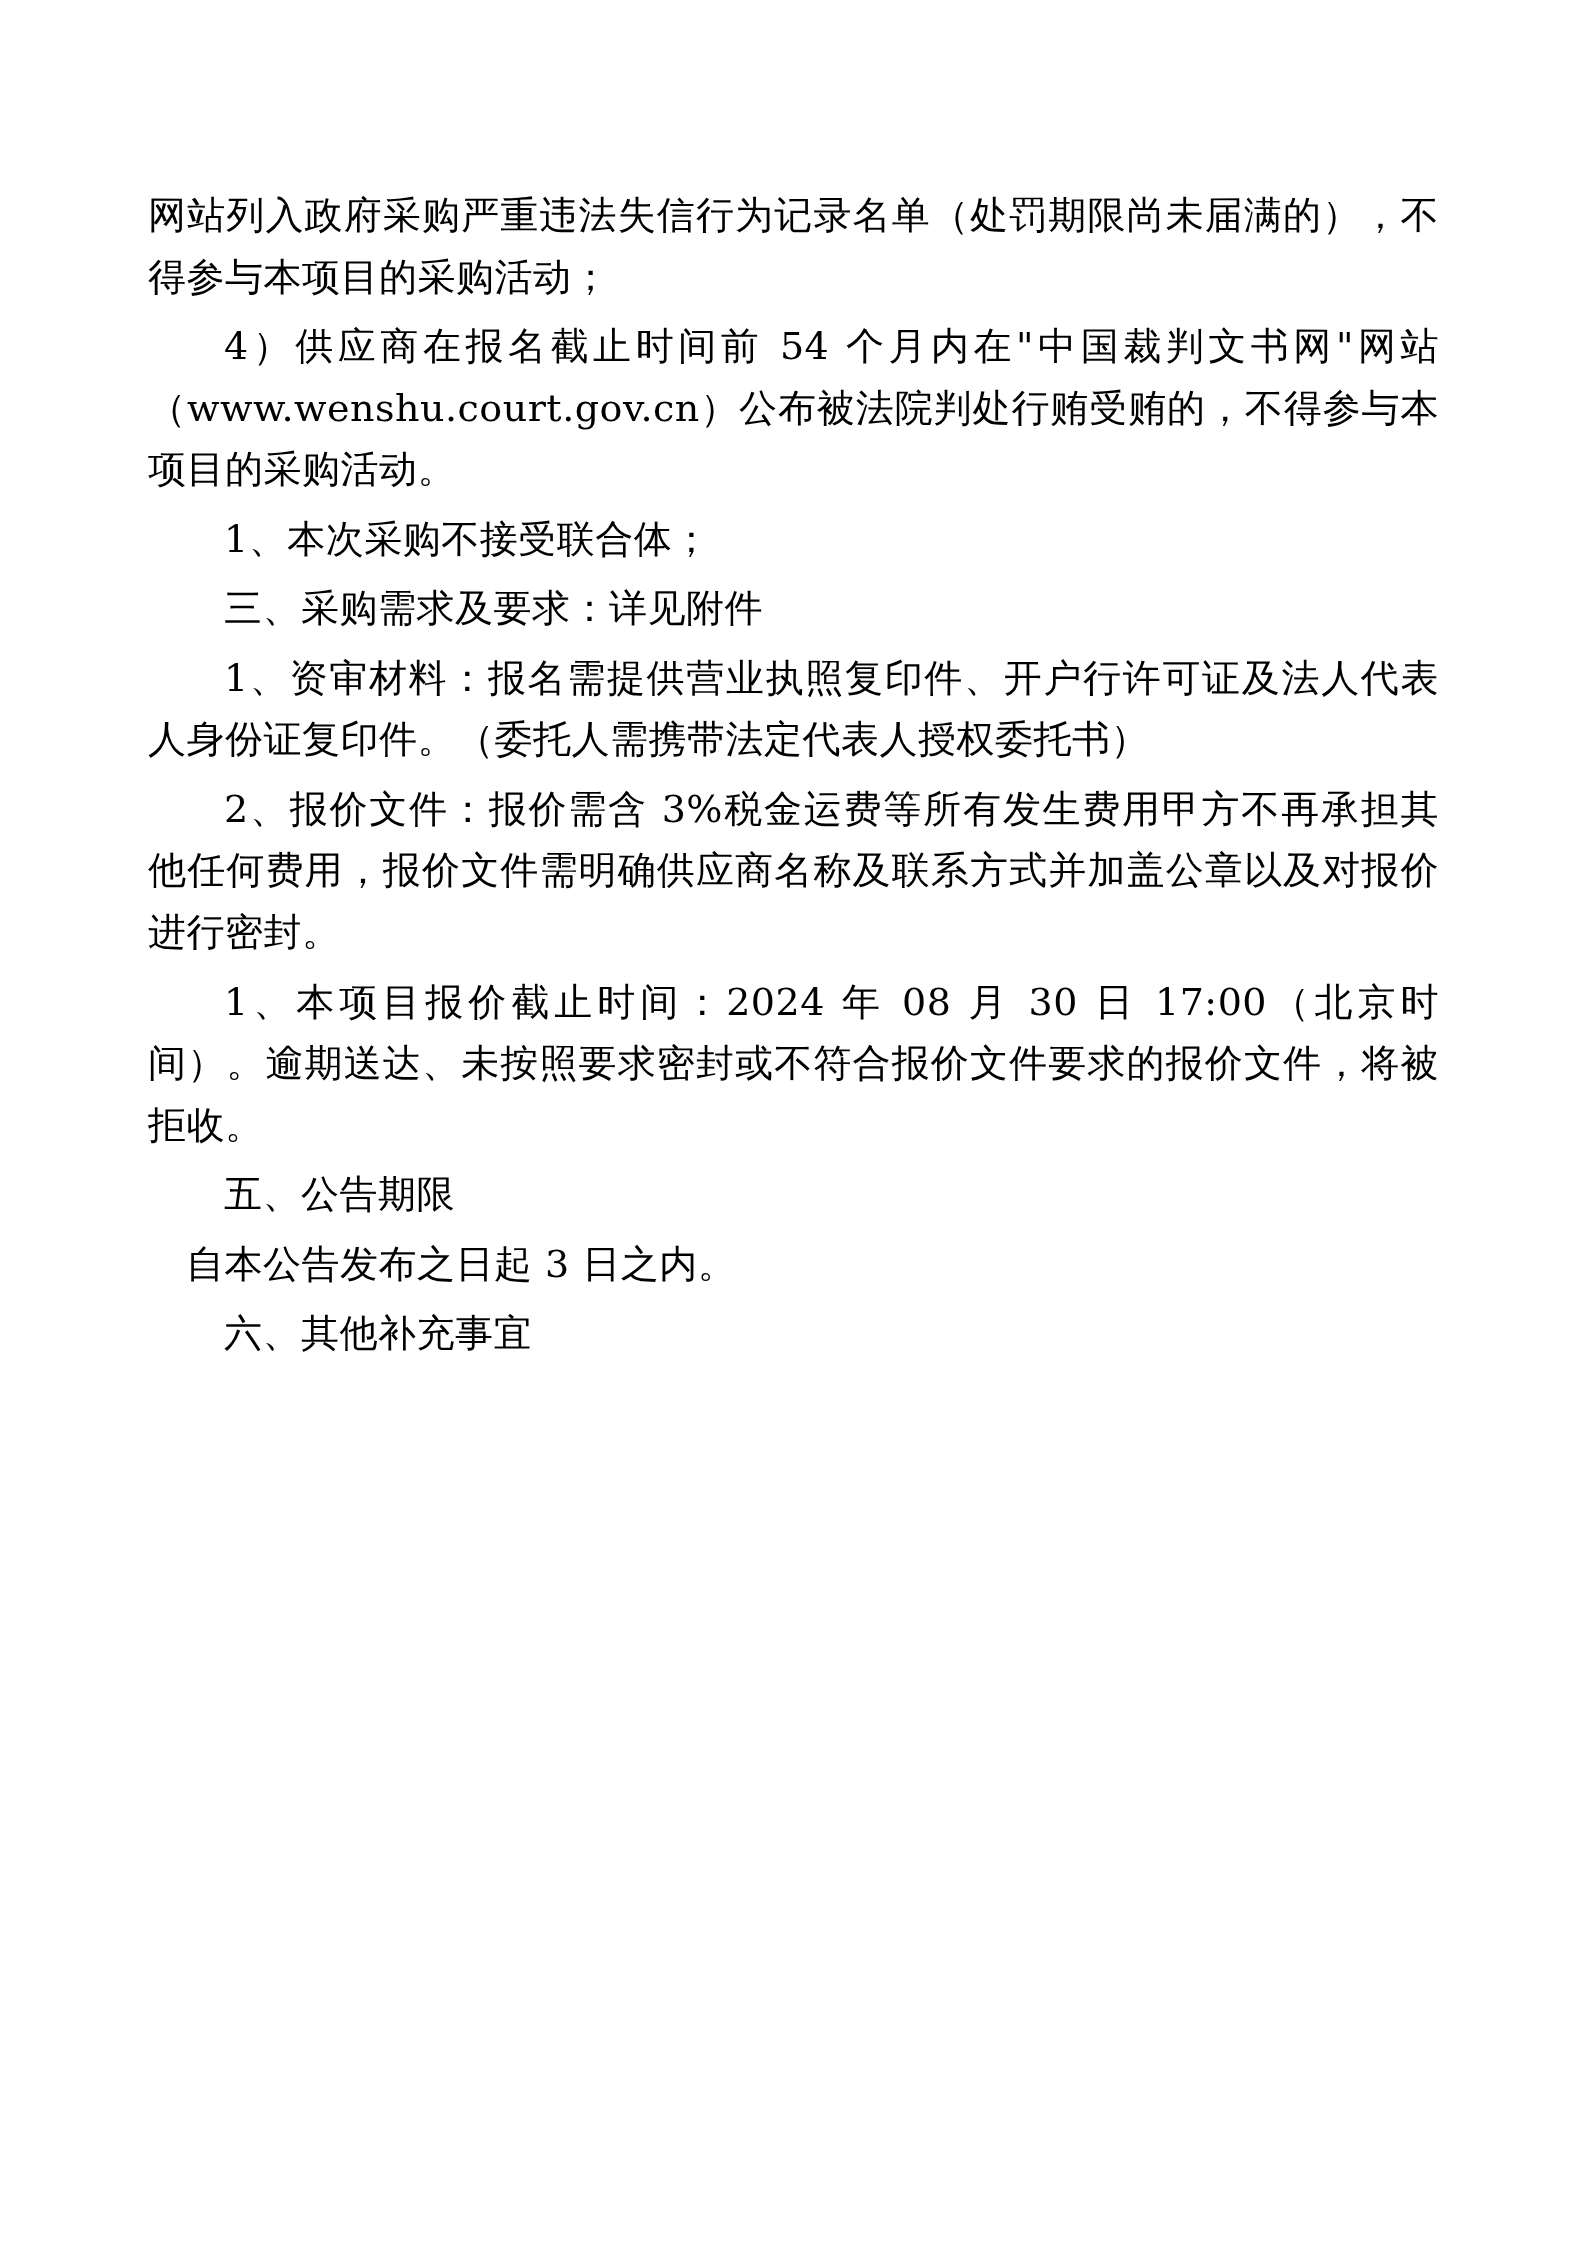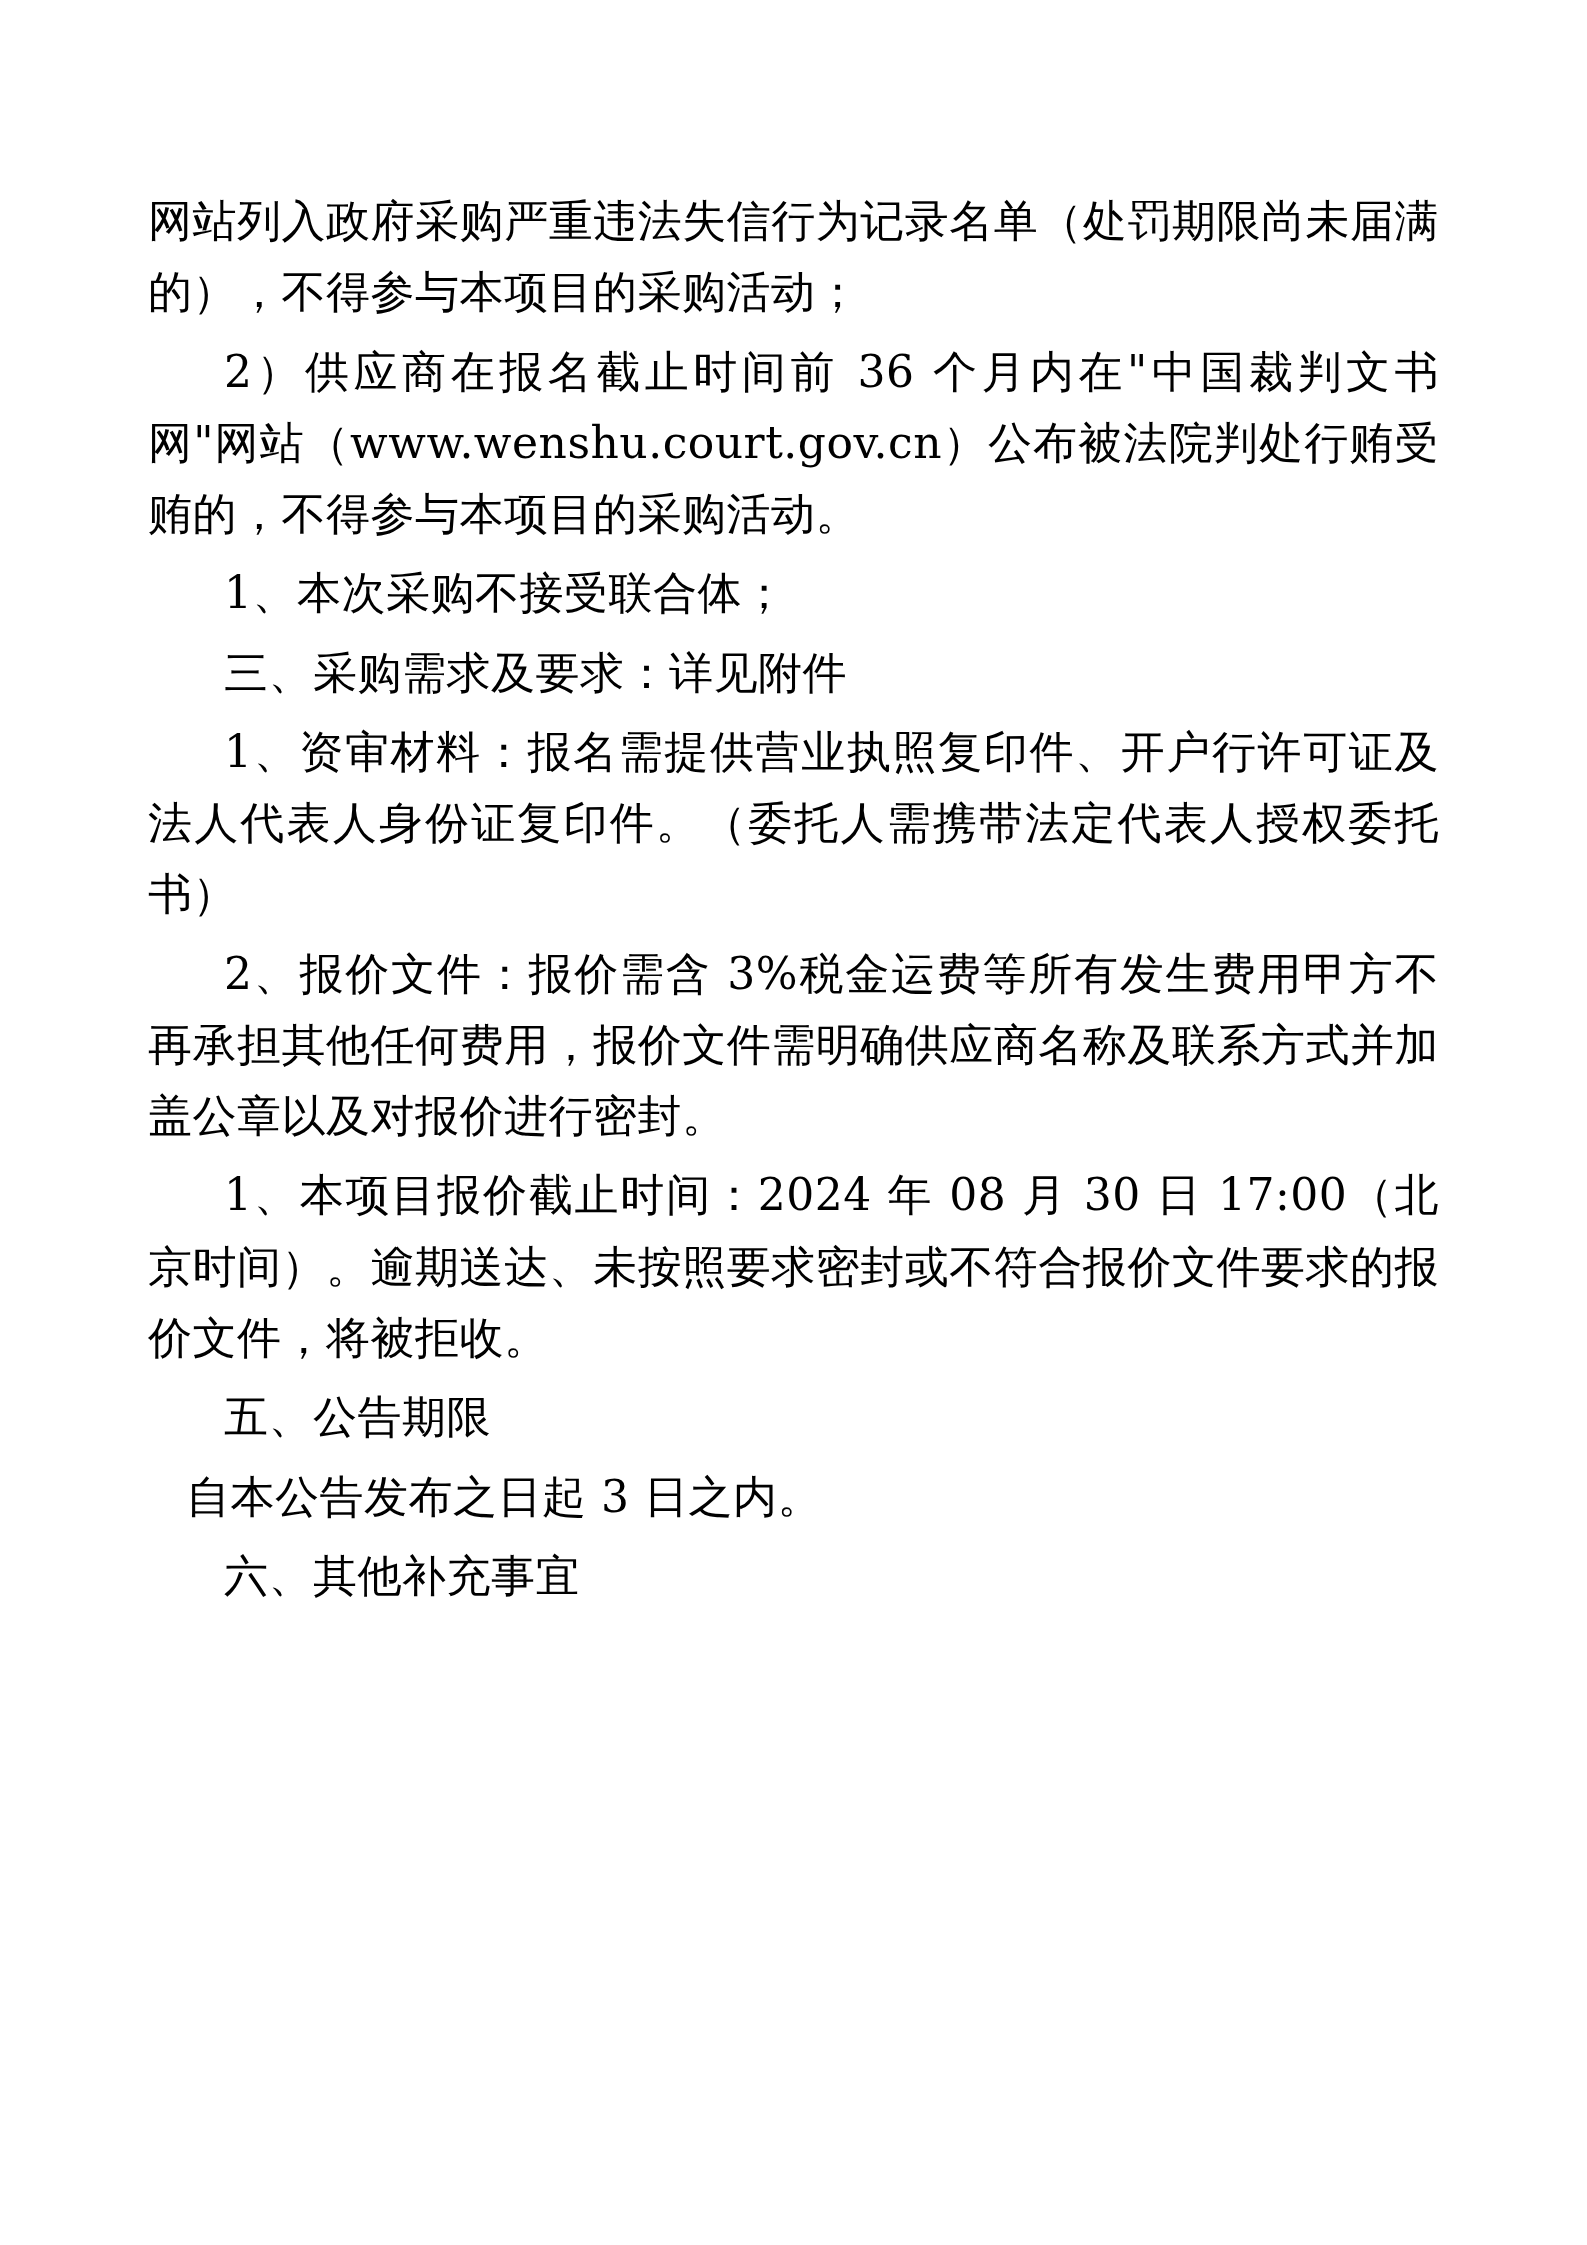--- a/index.html
+++ b/index.html
@@ -15,21 +15,21 @@
     position: relative;
   }
   .page {
     box-sizing: border-box;
     width: 1587px;
     height: 2245px;
     padding: 185px 148px 120px 148px;
     background: #ffffff;
   }
   .doc-body {
-    font-size: 44px;
+    font-size: 38px;
     line-height: 1.62;
     letter-spacing: 0.5px;
     text-align: justify;
     text-justify: inter-ideograph;
   }
   p.para {
     margin: 0 0 8px 0;
     white-space: pre-wrap;
   }
   p.indent {
@@ -41,21 +41,21 @@
   .doc-body p:last-child {
     margin-bottom: 0;
   }
 </style>
 </head>
 <body>
 
 <div class="page">
   <div class="doc-body">
     <p class="para">网站列入政府采购严重违法失信行为记录名单（处罚期限尚未届满的），不得参与本项目的采购活动；</p>
-    <p class="para indent">2）供应商在报名截止时间前 36 个月内在"中国裁判文书网"网站（www.wenshu.court.gov.cn）公布被法院判处行贿受贿的，不得参与本项目的采购活动。</p>
+    <p class="para indent">4）供应商在报名截止时间前 54 个月内在"中国裁判文书网"网站（www.wenshu.court.gov.cn）公布被法院判处行贿受贿的，不得参与本项目的采购活动。</p>
     <p class="para indent">1、本次采购不接受联合体；</p>
     <p class="para indent">三、采购需求及要求：详见附件</p>
     <p class="para indent">1、资审材料：报名需提供营业执照复印件、开户行许可证及法人代表人身份证复印件。（委托人需携带法定代表人授权委托书）</p>
     <p class="para indent">2、报价文件：报价需含 3%税金运费等所有发生费用甲方不再承担其他任何费用，报价文件需明确供应商名称及联系方式并加盖公章以及对报价进行密封。</p>
     <p class="para indent">1、本项目报价截止时间：2024 年 08 月 30 日 17:00（北京时间）。逾期送达、未按照要求密封或不符合报价文件要求的报价文件，将被拒收。</p>
     <p class="para indent">五、公告期限</p>
     <p class="para indent-half">自本公告发布之日起 3 日之内。</p>
     <p class="para indent">六、其他补充事宜</p>
   </div>
 </div>

